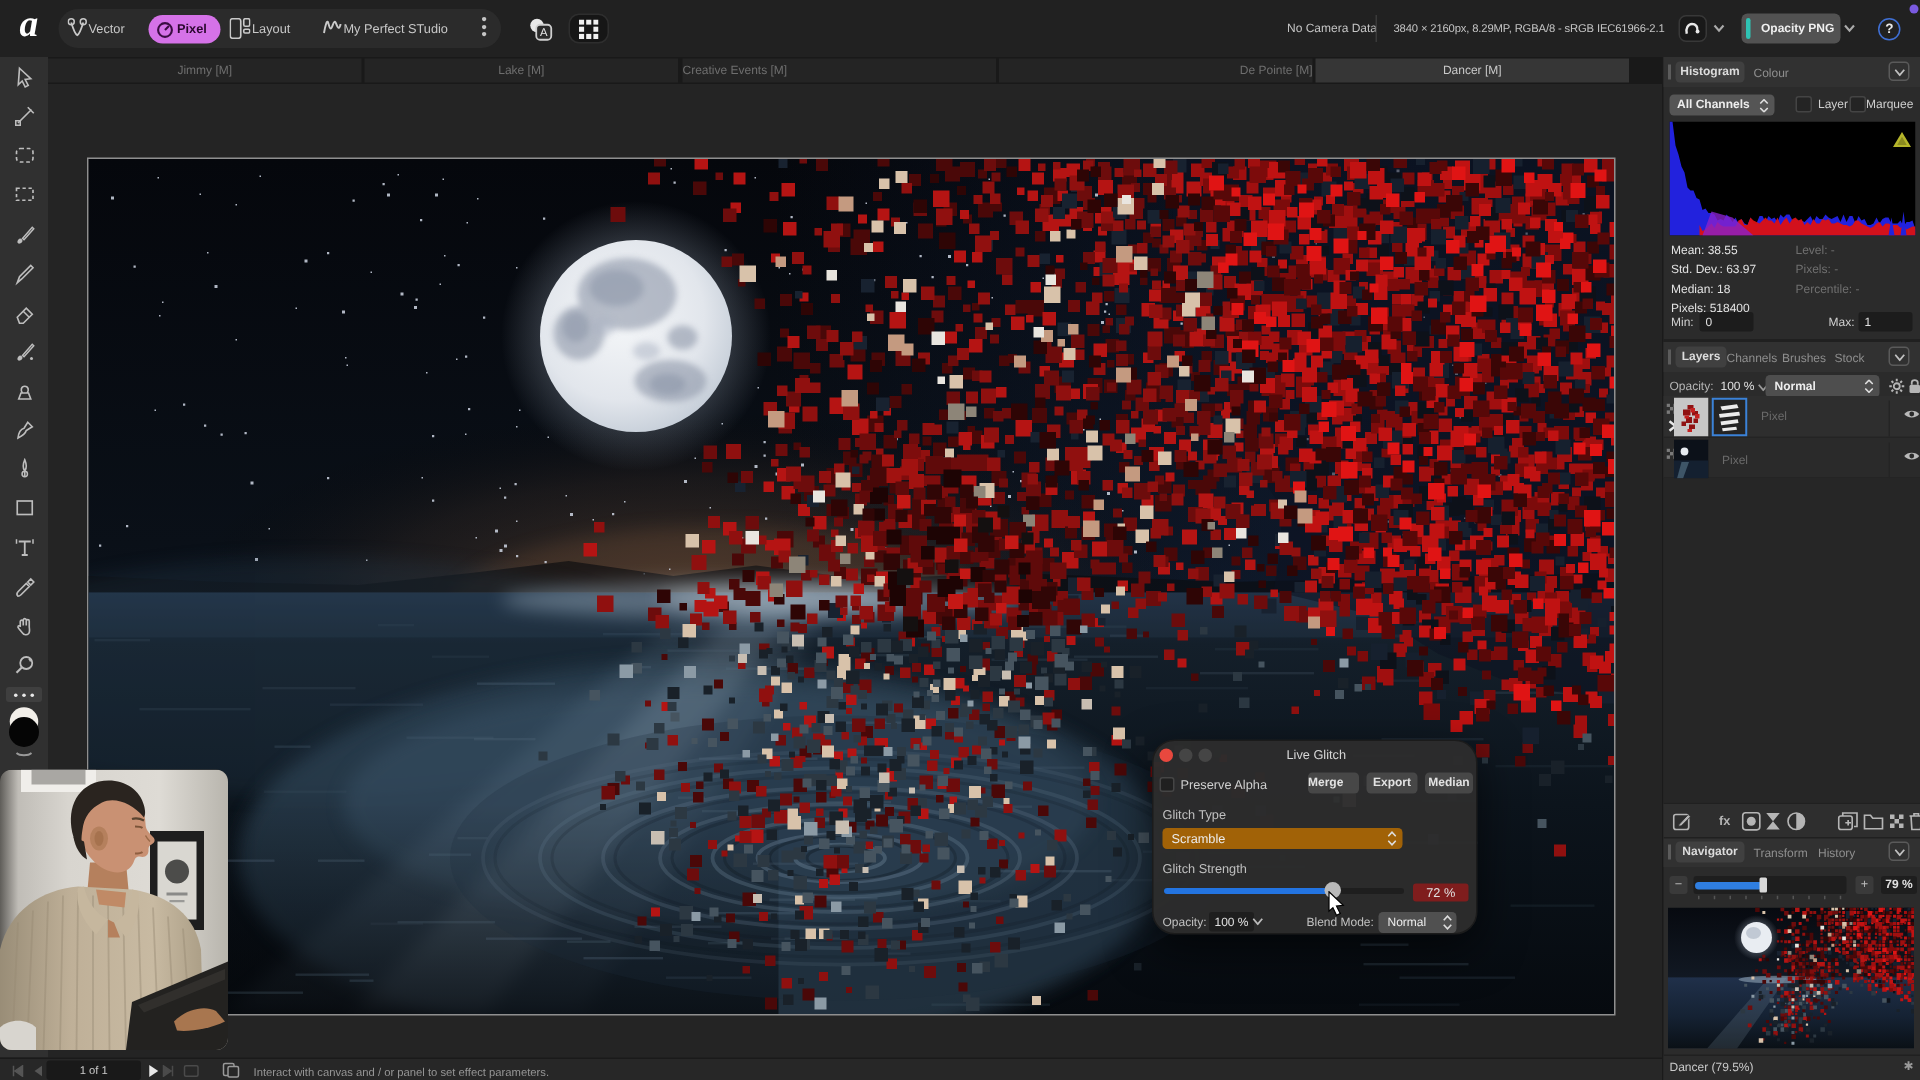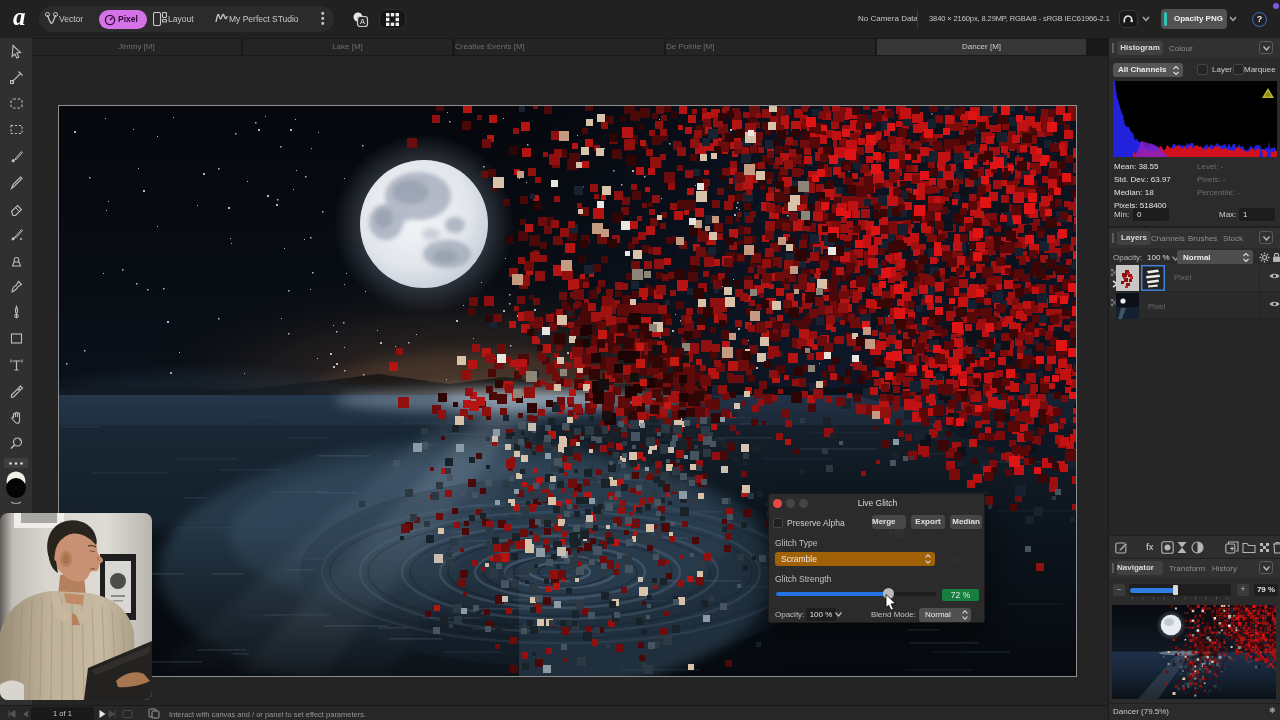--- a/index.html
+++ b/index.html
@@ -276,21 +276,21 @@
     <svg class="ico" style="left:1229px;top:16px" width="8" height="6" viewBox="0 0 8 6">
       <path d="M1 1 L4 4.5 L7 1" fill="none" stroke="#aaa" stroke-width="1.4"></path>
     </svg>
     <div class="abs" style="left:1252px;top:12px;width:15px;height:15px;border:1.5px solid #3f6fd4;border-radius:50%;color:#e8e8e8;font-size:9px;font-weight:bold;text-align:center;line-height:12px">?</div>
     <div class="abs" style="left:1273px;top:3px;width:6px;height:6px;background:#7a5ae0;border-radius:50%"></div>
   </div>
 <div class="abs" style="left:32px;top:38px;width:1076px;height:18px;background:#191919">
     <div class="abs" style="left:0px;top:1px;width:209px;height:16px;background:#242424;color:#6e6e6e;font-size:8px;text-align:center;line-height:16px;white-space:nowrap;overflow:hidden">Jimmy [M]</div>
     <div class="abs" style="left:211px;top:1px;width:209px;height:16px;background:#242424;color:#6e6e6e;font-size:8px;text-align:center;line-height:16px;white-space:nowrap;overflow:hidden">Lake [M]</div>
     <div class="abs" style="left:423px;top:1px;width:209px;height:16px;background:#242424;color:#6e6e6e;font-size:8px;text-align:left;line-height:16px;white-space:nowrap;overflow:hidden">Creative Events [M]</div>
-    <div class="abs" style="left:634px;top:1px;width:209px;height:16px;background:#242424;color:#6e6e6e;font-size:8px;text-align:left;line-height:16px;white-space:nowrap;overflow:hidden">De Pointe [M]</div>
+    <div class="abs" style="left:634px;top:1px;width:209px;height:16px;background:#242424;color:#6e6e6e;font-size:8px;text-align:right;line-height:16px;white-space:nowrap;overflow:hidden">De Pointe [M]</div>
     <div class="abs" style="left:845px;top:1px;width:209px;height:16px;background:#363636;color:#c9c9c9;font-size:8px;text-align:center;line-height:16px;white-space:nowrap;overflow:hidden">Dancer [M]</div>
   </div>
 <div class="abs" style="left:0;top:38px;width:32px;height:667px;background:#303030">
     <svg class="ico" style="left:8.5px;top:6.0px" width="15" height="16" viewBox="0 0 15 16">
       <path d="M4 1.5 L11.5 8.5 L7.8 9 L9.8 13 L7.8 14 L5.8 10 L3.2 12.5 Z" fill="none" stroke="#bdbdbd" stroke-width="1.1"></path>
     </svg>
     <svg class="ico" style="left:8.5px;top:32.1px" width="15" height="16" viewBox="0 0 15 16">
       <path d="M3 12 L12 3 M9.5 1.5 L13.5 5.5" fill="none" stroke="#bdbdbd" stroke-width="1.1"></path>
       <rect x="1.5" y="10.5" width="3" height="3" fill="none" stroke="#bdbdbd"></rect>
     </svg>
@@ -546,21 +546,21 @@
         <rect x="4" y="5" width="3" height="3"></rect>
         <rect x="1" y="8" width="3" height="3"></rect>
         <rect x="7" y="8" width="3" height="3"></rect>
       </g>
 </svg>
     <svg class="ico" style="left:163px;top:503px" width="11" height="13" viewBox="0 0 11 13">
 <path d="M1 3 L10 3 M4 3 L4 1.5 L7 1.5 L7 3 M2 3 L2.6 12 L8.4 12 L9 3" fill="none" stroke="#b5b5b5" stroke-width="1.1"></path>
 </svg>
     <div class="abs" style="left:0;top:520px;width:172px;height:20px;background:#313131;border-top:1px solid #202020"></div>
     <div class="abs" style="left:3px;top:525px;width:2px;height:10px;background:#5c5c5c"></div>
-    <div class="abs" style="left:8px;top:523px;width:46px;height:14px;background:#404040;border-radius:3px;color:#dcdcdc;font-size:8px;font-weight:bold;text-align:left;line-height:14px">Navigator</div>
+    <div class="abs" style="left:8px;top:523px;width:46px;height:14px;background:#404040;border-radius:3px;color:#dcdcdc;font-size:8px;font-weight:bold;text-align:center;line-height:14px">Navigator</div>
     <div class="abs" style="left:60px;top:526px;font-size:8px;color:#8e8e8e">Transform</div>
     <div class="abs" style="left:103px;top:526px;font-size:8px;color:#8e8e8e">History</div>
     <div class="abs" style="left:150px;top:523px;width:14px;height:13px;border:1px solid #5a5a5a;border-radius:3px"></div>
     <svg class="ico" style="left:154px;top:528px" width="7" height="5" viewBox="0 0 7 5">
       <path d="M0.5 0.5 L3.5 4 L6.5 0.5" fill="none" stroke="#c0c0c0" stroke-width="1.2"></path>
     </svg>
     <div class="abs" style="left:4px;top:546px;width:12px;height:12px;background:#3a3a3a;border-radius:2px;color:#bbb;font-size:8.5px;text-align:center;line-height:11px">−</div>
     <div class="abs" style="left:20px;top:546px;width:102px;height:12px;background:#1e1e1e;border-radius:2px"></div>
     <div class="abs" style="left:21px;top:549.5px;width:45px;height:5px;background:#2f7ee0;border-radius:2.5px"></div>
     <div class="abs" style="left:64px;top:547px;width:5px;height:10px;background:#d8d8d8;border-radius:1px"></div>
@@ -631,40 +631,40 @@
         <path fill="#2c3842" d="M77.4 50.8h2v2h-2zM89.5 50.8h2.5v2.5h-2.5zM128.2 50.8h2v2h-2zM82.3 53.2h2.5v2.5h-2.5zM89.5 53.2h2.5v2.5h-2.5zM104.0 53.2h2.5v2.5h-2.5zM106.5 55.6h2v2h-2zM121.0 55.6h2v2h-2zM135.5 55.6h3v3h-3zM62.9 58.1h2v2h-2zM99.2 58.1h3v3h-3zM87.1 60.5h2.5v2.5h-2.5zM84.7 62.9h2v2h-2zM89.5 62.9h1.5v1.5h-1.5zM111.3 62.9h2v2h-2zM162.1 62.9h2v2h-2zM89.5 65.3h2.5v2.5h-2.5zM48.4 67.7h3v3h-3zM67.7 67.7h2.5v2.5h-2.5zM75.0 67.7h3v3h-3zM79.8 72.6h2v2h-2zM87.1 72.6h3v3h-3zM77.4 75.0h2v2h-2zM87.1 75.0h2.5v2.5h-2.5zM72.6 77.4h2.5v2.5h-2.5zM79.8 77.4h2v2h-2zM101.6 79.8h3v3h-3zM65.3 82.3h3v3h-3zM96.8 84.7h2v2h-2z"></path>
         <path fill="#192129" d="M79.8 50.8h2.5v2.5h-2.5zM82.3 50.8h3v3h-3zM84.7 50.8h3v3h-3zM96.8 50.8h1.5v1.5h-1.5zM104.0 50.8h2v2h-2zM87.1 53.2h2v2h-2zM99.2 53.2h2v2h-2zM113.7 53.2h2v2h-2zM60.5 55.6h2v2h-2zM72.6 55.6h2.5v2.5h-2.5zM84.7 55.6h3v3h-3zM89.5 55.6h2v2h-2zM60.5 58.1h3v3h-3zM94.4 58.1h2v2h-2zM77.4 60.5h3v3h-3zM108.9 60.5h2v2h-2zM75.0 62.9h3v3h-3zM96.8 62.9h1.5v1.5h-1.5zM108.9 62.9h3v3h-3zM87.1 65.3h1.5v1.5h-1.5zM152.4 67.7h2v2h-2zM162.1 67.7h3v3h-3zM67.7 70.2h3v3h-3zM87.1 70.2h3v3h-3zM94.4 70.2h2v2h-2zM70.2 75.0h3v3h-3zM89.5 75.0h2.5v2.5h-2.5zM104.0 77.4h2v2h-2zM65.3 79.8h2.5v2.5h-2.5zM77.4 79.8h3v3h-3zM91.9 79.8h3v3h-3zM87.1 82.3h1.5v1.5h-1.5zM106.5 82.3h3v3h-3zM70.2 84.7h1.5v1.5h-1.5zM72.6 87.1h2v2h-2zM94.4 87.1h3v3h-3z"></path>
         <path fill="#c8beb2" d="M94.4 50.8h2.5v2.5h-2.5zM84.7 53.2h2.5v2.5h-2.5zM99.2 55.6h2.5v2.5h-2.5zM82.3 65.3h2v2h-2z"></path>
         <path fill="#8b9aa5" d="M106.5 50.8h3v3h-3zM55.6 58.1h2v2h-2zM89.5 58.1h2v2h-2zM91.9 58.1h1.5v1.5h-1.5zM70.2 65.3h1.5v1.5h-1.5zM82.3 72.6h2v2h-2zM82.3 89.5h2v2h-2z"></path>
       </svg>
     </div>
     <div class="abs" style="left:0;top:665px;width:172px;height:17px;background:#2b2b2b;border-top:1px solid #202020"></div>
     <div class="abs" style="left:4px;top:669px;font-size:8px;color:#c9c9c9">Dancer (79.5%)</div>
     <div class="abs" style="left:160px;top:668px;font-size:8px;color:#9a9a9a">✱</div>
   </div>
-<div class="abs" style="left:768px;top:493px;width:217px;height:130px;background:rgba(44,44,44,0.97);border:1px solid #1b1b1b;border-radius:3px;box-shadow:0 10px 30px rgba(0,0,0,0.6)">
+<div class="abs" style="left:768px;top:493px;width:217px;height:130px;background:rgba(44,44,44,0.97);border:1px solid #1b1b1b;border-radius:15px;box-shadow:0 10px 30px rgba(0,0,0,0.6)">
     <div class="abs" style="left:4px;top:5px;width:9px;height:9px;background:#e8483e;border-radius:50%"></div>
     <div class="abs" style="left:17px;top:5px;width:9px;height:9px;background:#454545;border-radius:50%"></div>
     <div class="abs" style="left:30px;top:5px;width:9px;height:9px;background:#454545;border-radius:50%"></div>
     <div class="abs" style="left:0;top:4px;width:217px;text-align:center;font-size:8.5px;color:#d8d8d8">Live Glitch</div>
     <div class="abs" style="left:4px;top:24px;width:10px;height:10px;background:#202020;border:1px solid #454545;border-radius:2px"></div>
     <div class="abs" style="left:18px;top:24px;font-size:8.5px;color:#cfcfcf">Preserve Alpha</div>
     <div class="abs" style="left:103px;top:21px;width:34px;height:14px;background:#474747;border-radius:3px;color:#e2e2e2;font-size:8px;font-weight:bold;text-align:left;line-height:14px">Merge</div>
     <div class="abs" style="left:142px;top:21px;width:34px;height:14px;background:#474747;border-radius:3px;color:#e2e2e2;font-size:8px;font-weight:bold;text-align:center;line-height:14px">Export</div>
     <div class="abs" style="left:181px;top:21px;width:32px;height:14px;background:#474747;border-radius:3px;color:#e2e2e2;font-size:8px;font-weight:bold;text-align:center;line-height:14px">Median</div>
     <div class="abs" style="left:6px;top:44px;font-size:8.5px;color:#c0c0c0">Glitch Type</div>
     <div class="abs" style="left:6px;top:58px;width:160px;height:14px;background:#a16207;border-radius:3px;color:#ececec;font-size:8.5px;line-height:14px;padding-left:6px">Scramble</div>
     <svg class="ico" style="left:156px;top:60px" width="6" height="10" viewBox="0 0 6 10">
       <path d="M0.5 3.5 L3 0.8 L5.5 3.5 M0.5 6.5 L3 9.2 L5.5 6.5" fill="none" stroke="#ddd" stroke-width="1.1"></path>
     </svg>
     <div class="abs" style="left:6px;top:80px;font-size:8.5px;color:#c0c0c0">Glitch Strength</div>
     <div class="abs" style="left:7px;top:98px;width:160px;height:4px;background:#1e1e1e;border-radius:2px"></div>
     <div class="abs" style="left:7px;top:98px;width:114px;height:4px;background:#2374e1;border-radius:2px"></div>
     <div class="abs" style="left:114px;top:94px;width:11px;height:11px;background:#b9b9b9;border-radius:50%"></div>
-    <div class="abs" style="left:173px;top:95px;width:37px;height:12px;background:#15803d;border-radius:2px;color:#e0e0e0;font-size:8.5px;text-align:center;line-height:13px">72 %</div>
+    <div class="abs" style="left:173px;top:95px;width:37px;height:12px;background:#7f1d1d;border-radius:2px;color:#e0e0e0;font-size:8.5px;text-align:center;line-height:13px">72 %</div>
     <div class="abs" style="left:6px;top:116px;font-size:8px;color:#c0c0c0">Opacity:</div>
     <div class="abs" style="left:37px;top:114px;width:30px;height:13px;background:#1e1e1e;border-radius:2px;color:#e0e0e0;font-size:8px;text-align:center;line-height:13px">100 %</div>
     <svg class="ico" style="left:66px;top:118px" width="7" height="5" viewBox="0 0 7 5">
       <path d="M0.5 0.5 L3.5 4 L6.5 0.5" fill="none" stroke="#bbb" stroke-width="1.2"></path>
     </svg>
     <div class="abs" style="left:102px;top:116px;font-size:8px;color:#c0c0c0">Blend Mode:</div>
     <div class="abs" style="left:150px;top:114px;width:52px;height:14px;background:#505050;border-radius:3px;color:#ececec;font-size:8px;line-height:14px;padding-left:6px">Normal</div>
     <svg class="ico" style="left:193px;top:116px" width="6" height="10" viewBox="0 0 6 10">
       <path d="M0.5 3.5 L3 0.8 L5.5 3.5 M0.5 6.5 L3 9.2 L5.5 6.5" fill="none" stroke="#ddd" stroke-width="1.1"></path>
     </svg>

